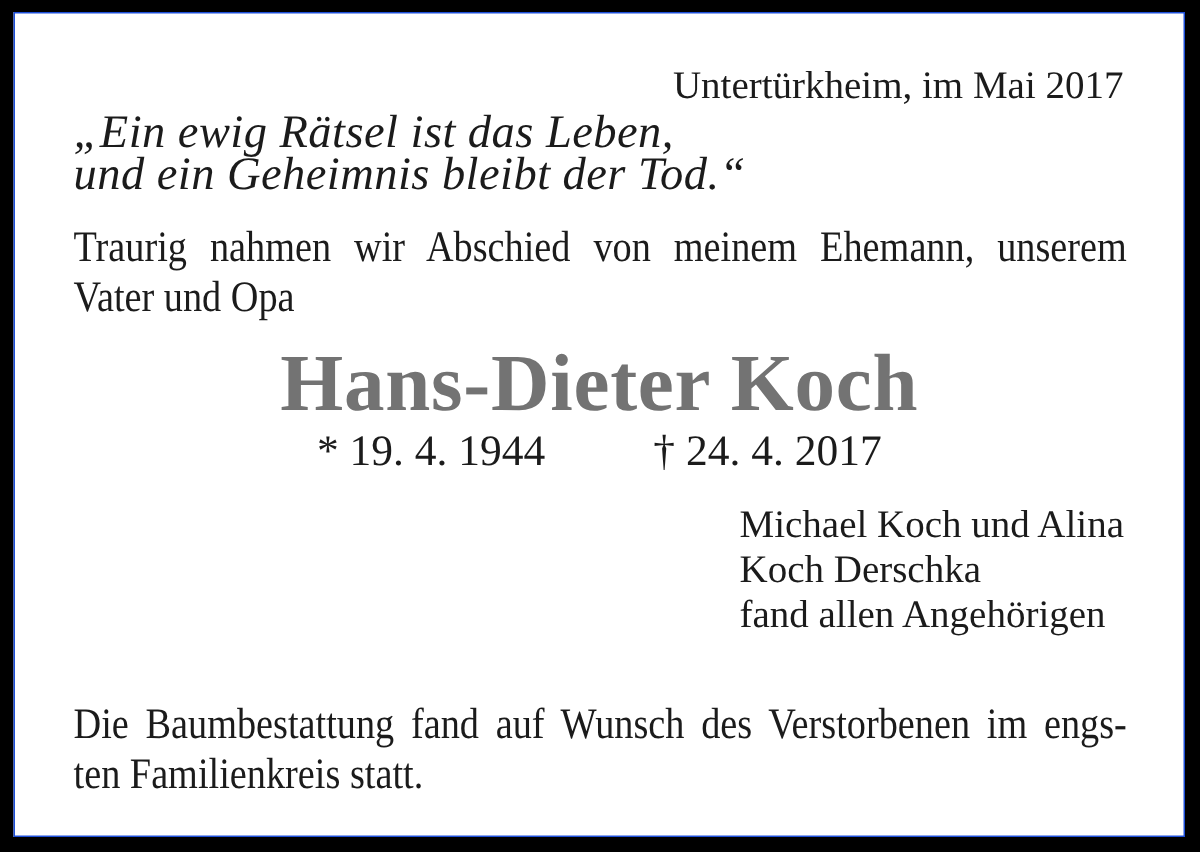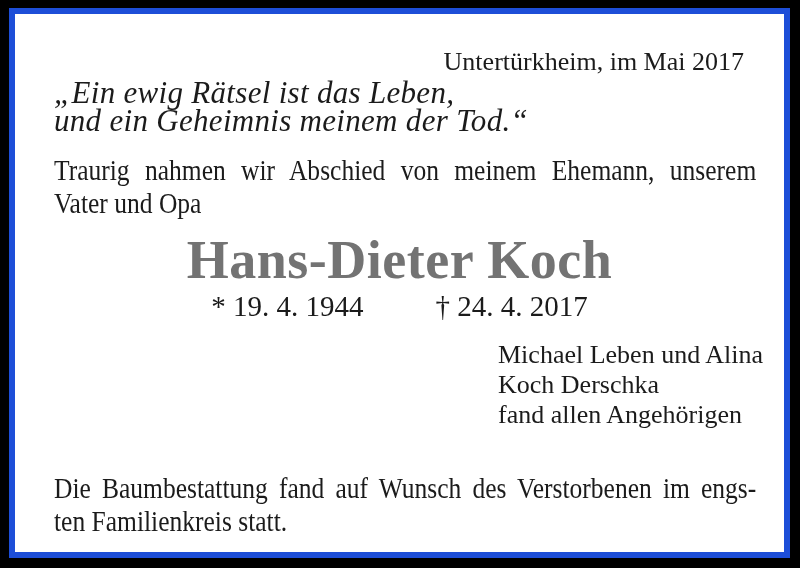--- a/index.html
+++ b/index.html
@@ -13,21 +13,21 @@
   }
 
   
   .paper {
     position: absolute;
     left: 9px;
     top: 8px;
     width: 781px;
     height: 550px;
     background: #ffffff;
-    border: 6px solid #1d4ed8;
+    border: 1px solid #1d4ed8;
     box-sizing: border-box;
     overflow: hidden;
     color: #1b1b1b;
   }
 
   .dateline {
     position: absolute;
     top: 33px;
     right: 40px;
     font-size: 26px;
@@ -101,37 +101,37 @@
 </style>
 </head>
 <body>
 
 <div class="paper">
 
   <div class="dateline">Untertürkheim, im Mai 2017</div>
 
   <div class="epigraph">
     <div>„Ein ewig Rätsel ist das Leben,</div>
-    <div>und ein Geheimnis meinem der Tod.“</div>
+    <div>und ein Geheimnis bleibt der Tod.“</div>
   </div>
 
   <div class="condensed intro">
     <div class="justified">Traurig nahmen wir Abschied von meinem Ehemann, unserem</div>
     <div>Vater und Opa</div>
   </div>
 
   <div class="deceased-name">Hans-Dieter Koch</div>
 
   <div class="dates">
     <span>* 19. 4. 1944</span>
     <span>† 24. 4. 2017</span>
   </div>
 
   <div class="mourners">
-    <div>Michael Leben und Alina</div>
+    <div>Michael Koch und Alina</div>
     <div>Koch Derschka</div>
     <div>fand allen Angehörigen</div>
   </div>
 
   <div class="condensed closing">
     <div class="justified">Die Baumbestattung fand auf Wunsch des Verstorbenen im engs-</div>
     <div>ten Familienkreis statt.</div>
   </div>
 
 </div>

